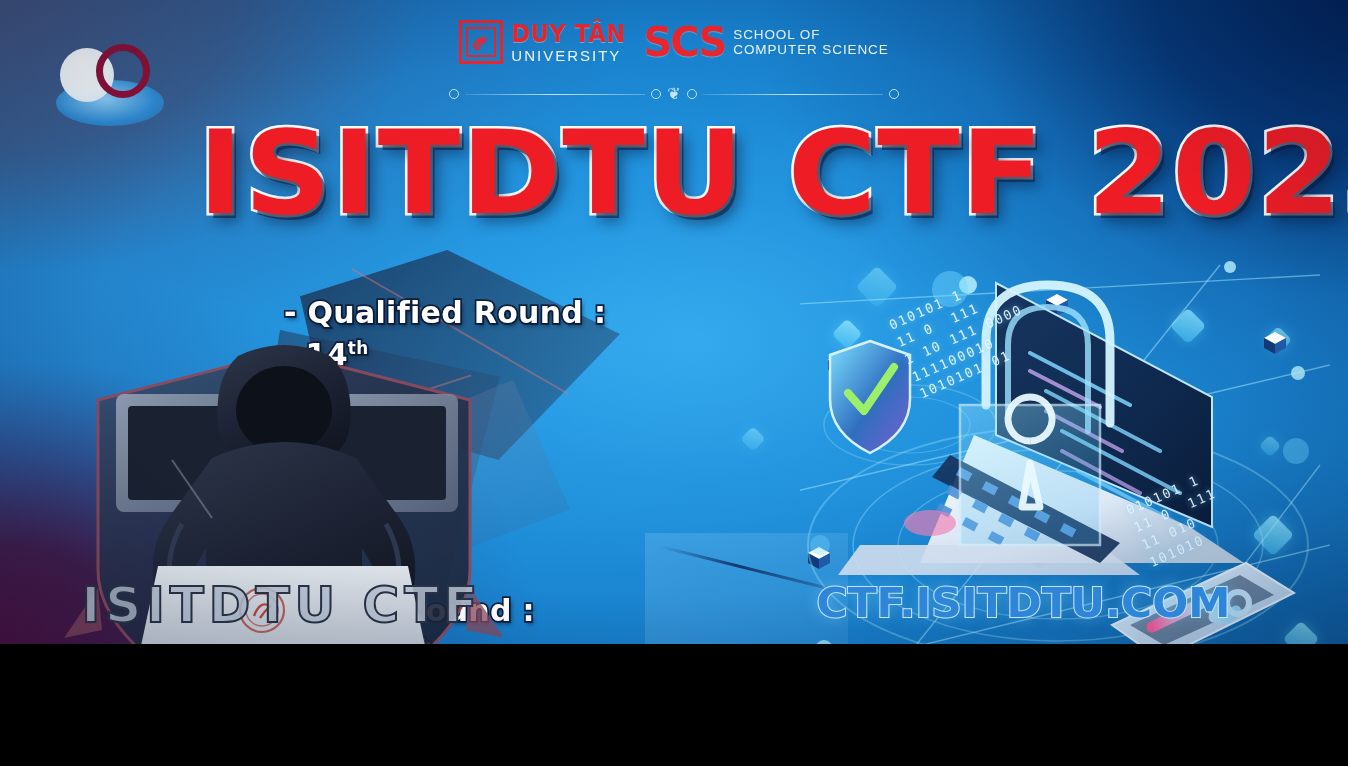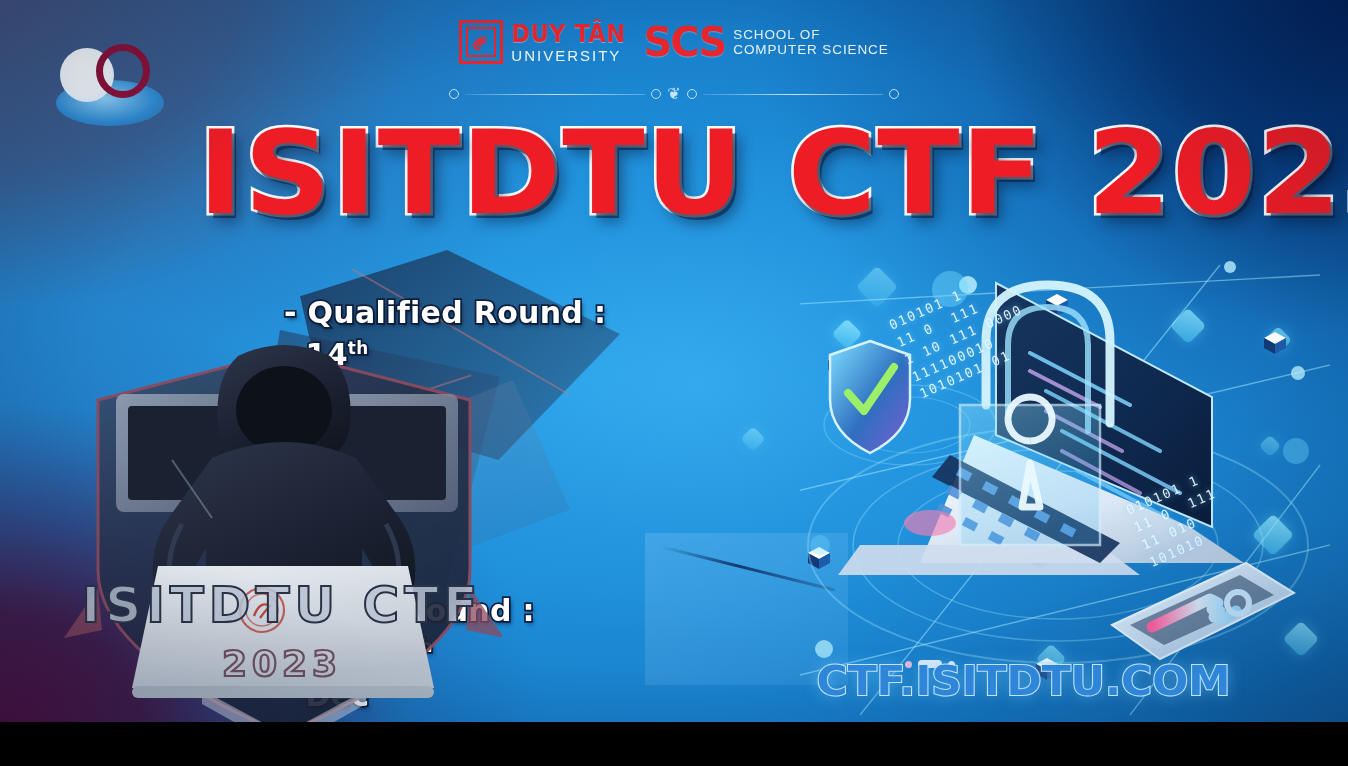--- a/index.html
+++ b/index.html
@@ -6,21 +6,21 @@
     margin: 0;
     padding: 0;
     background: #000;
   }
   body {
     font-family: "Liberation Sans", sans-serif;
   }
   #poster {
     position: relative;
     width: 1348px;
-    height: 722px;
+    height: 644px;
     overflow: hidden;
     background: #1f8fda;
   }
 
   
   .bg-base {
     position: absolute; inset: 0;
     background:
       radial-gradient(130% 100% at 42% 52%, #27a0e8 0%, #1f8fda 30%, #1578c4 55%, #0d5596 78%, #063a74 100%);
   }

